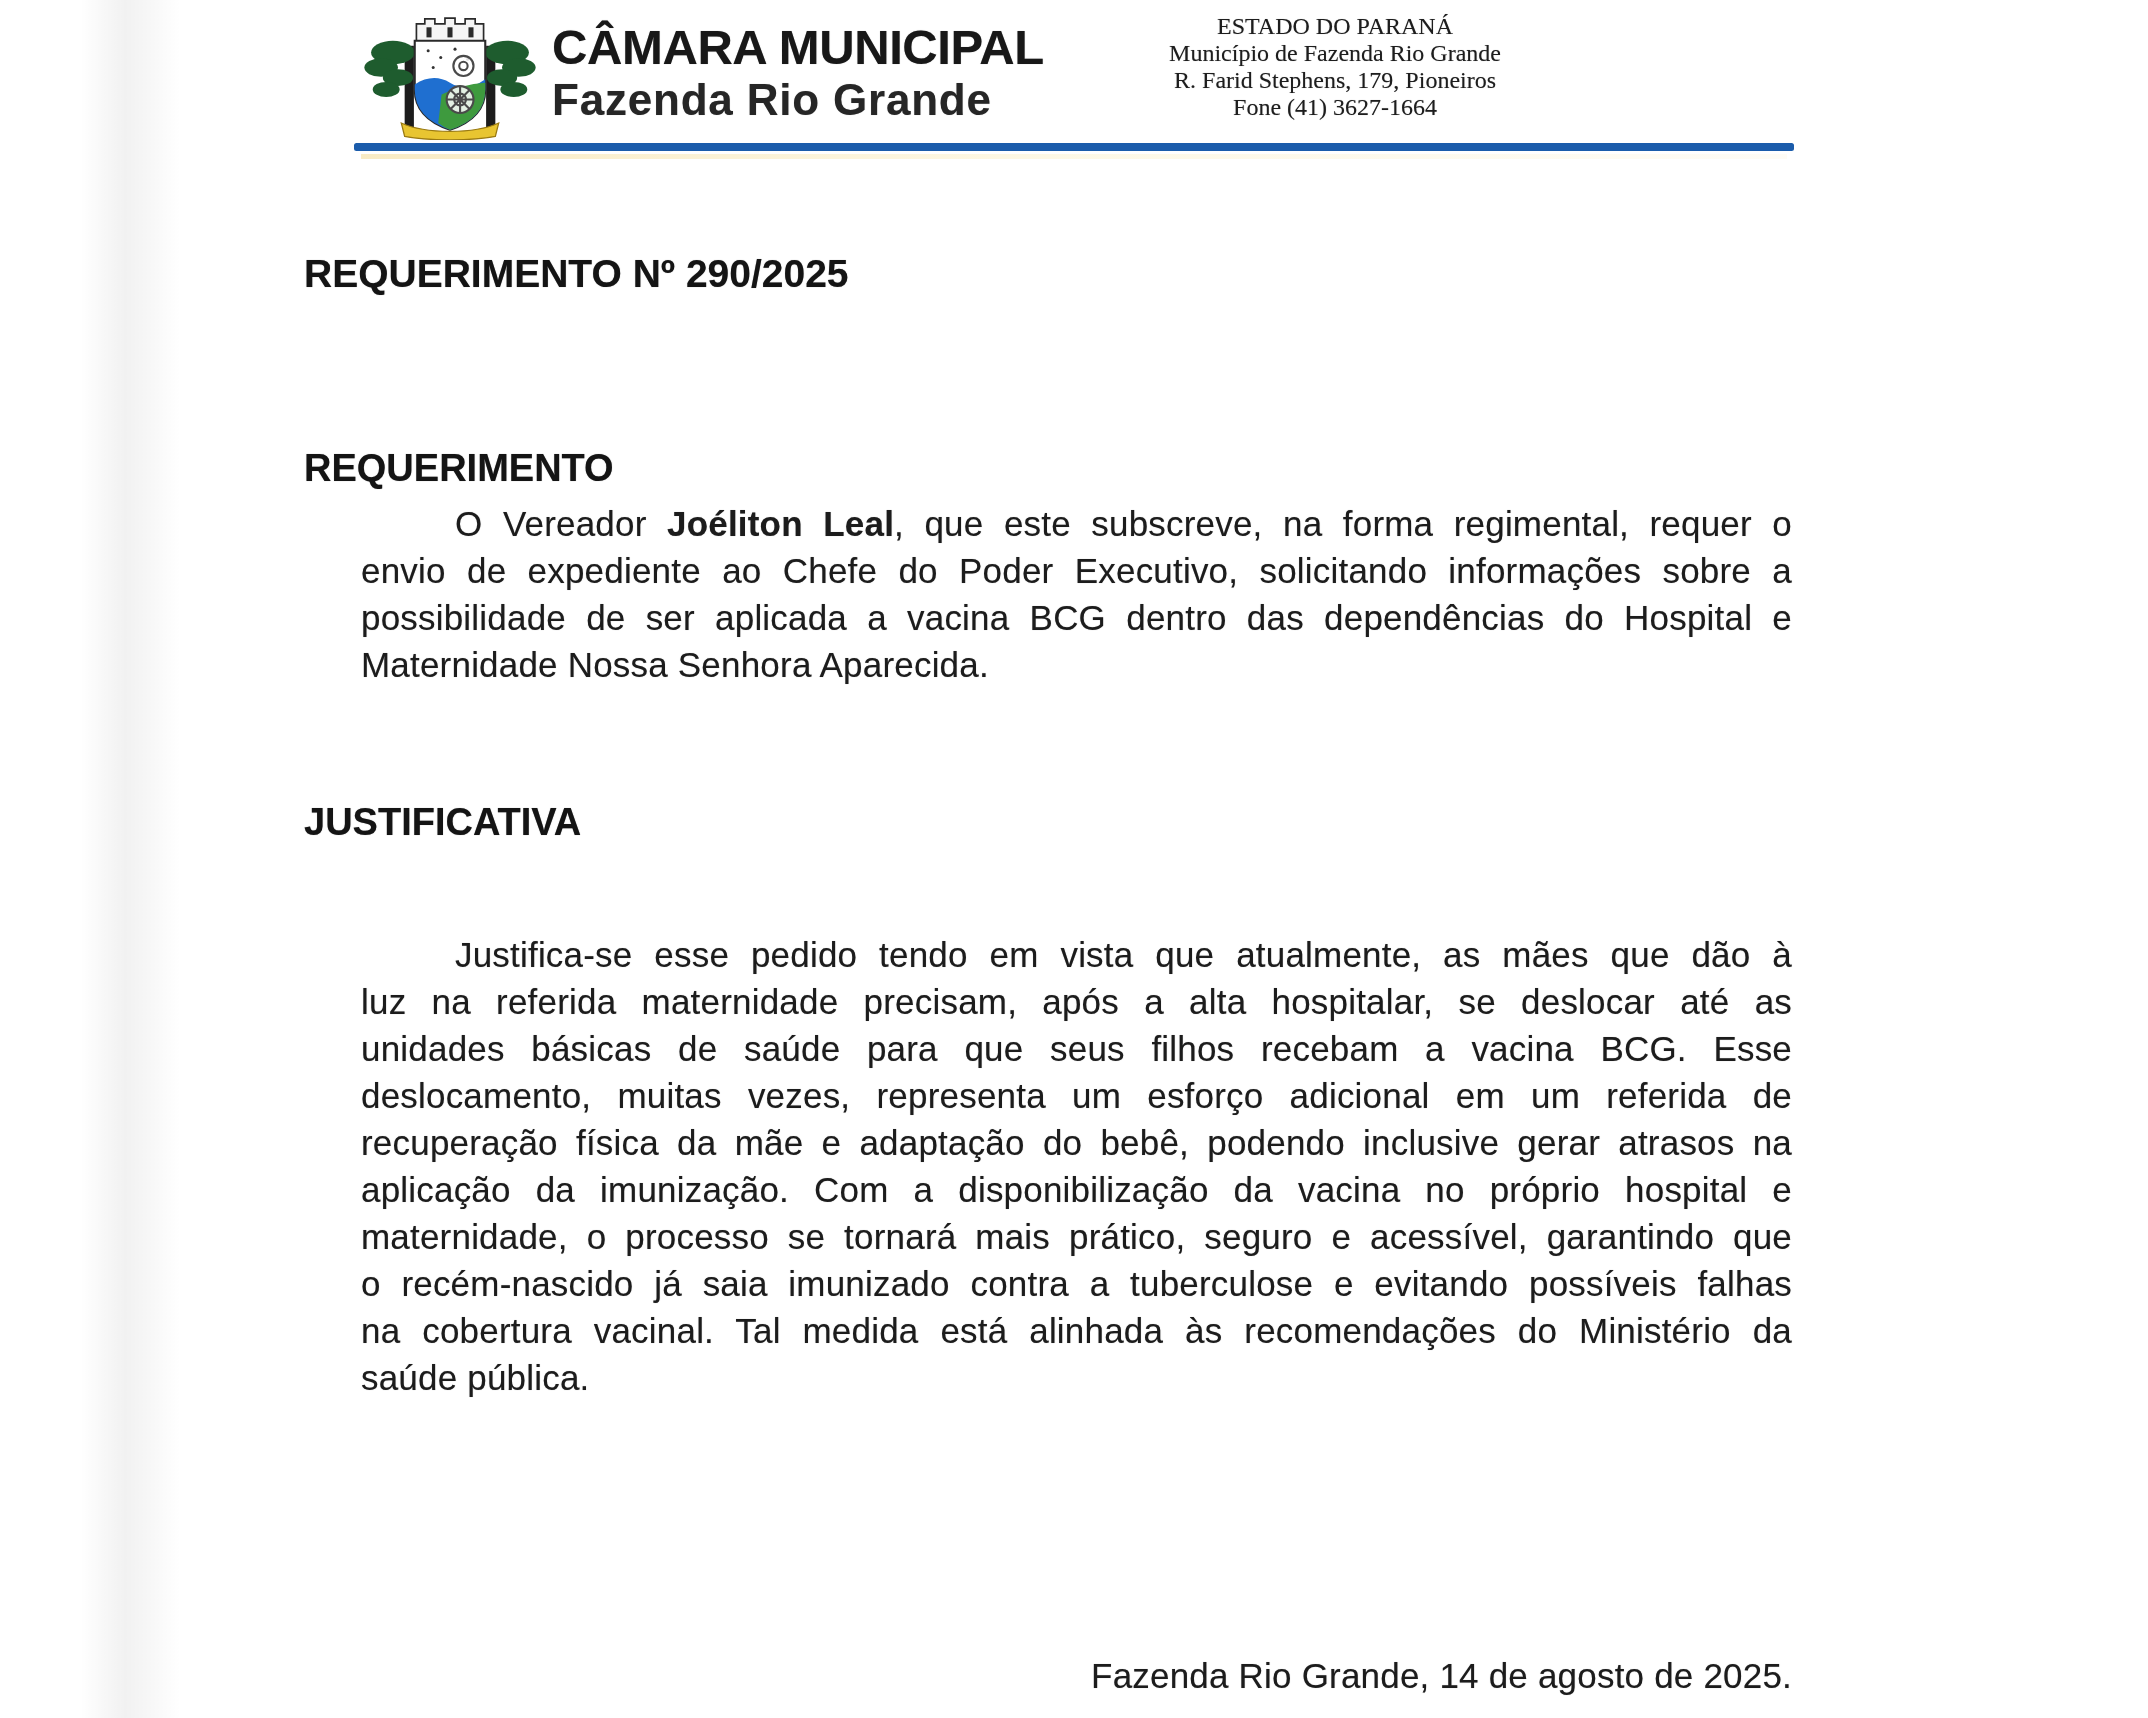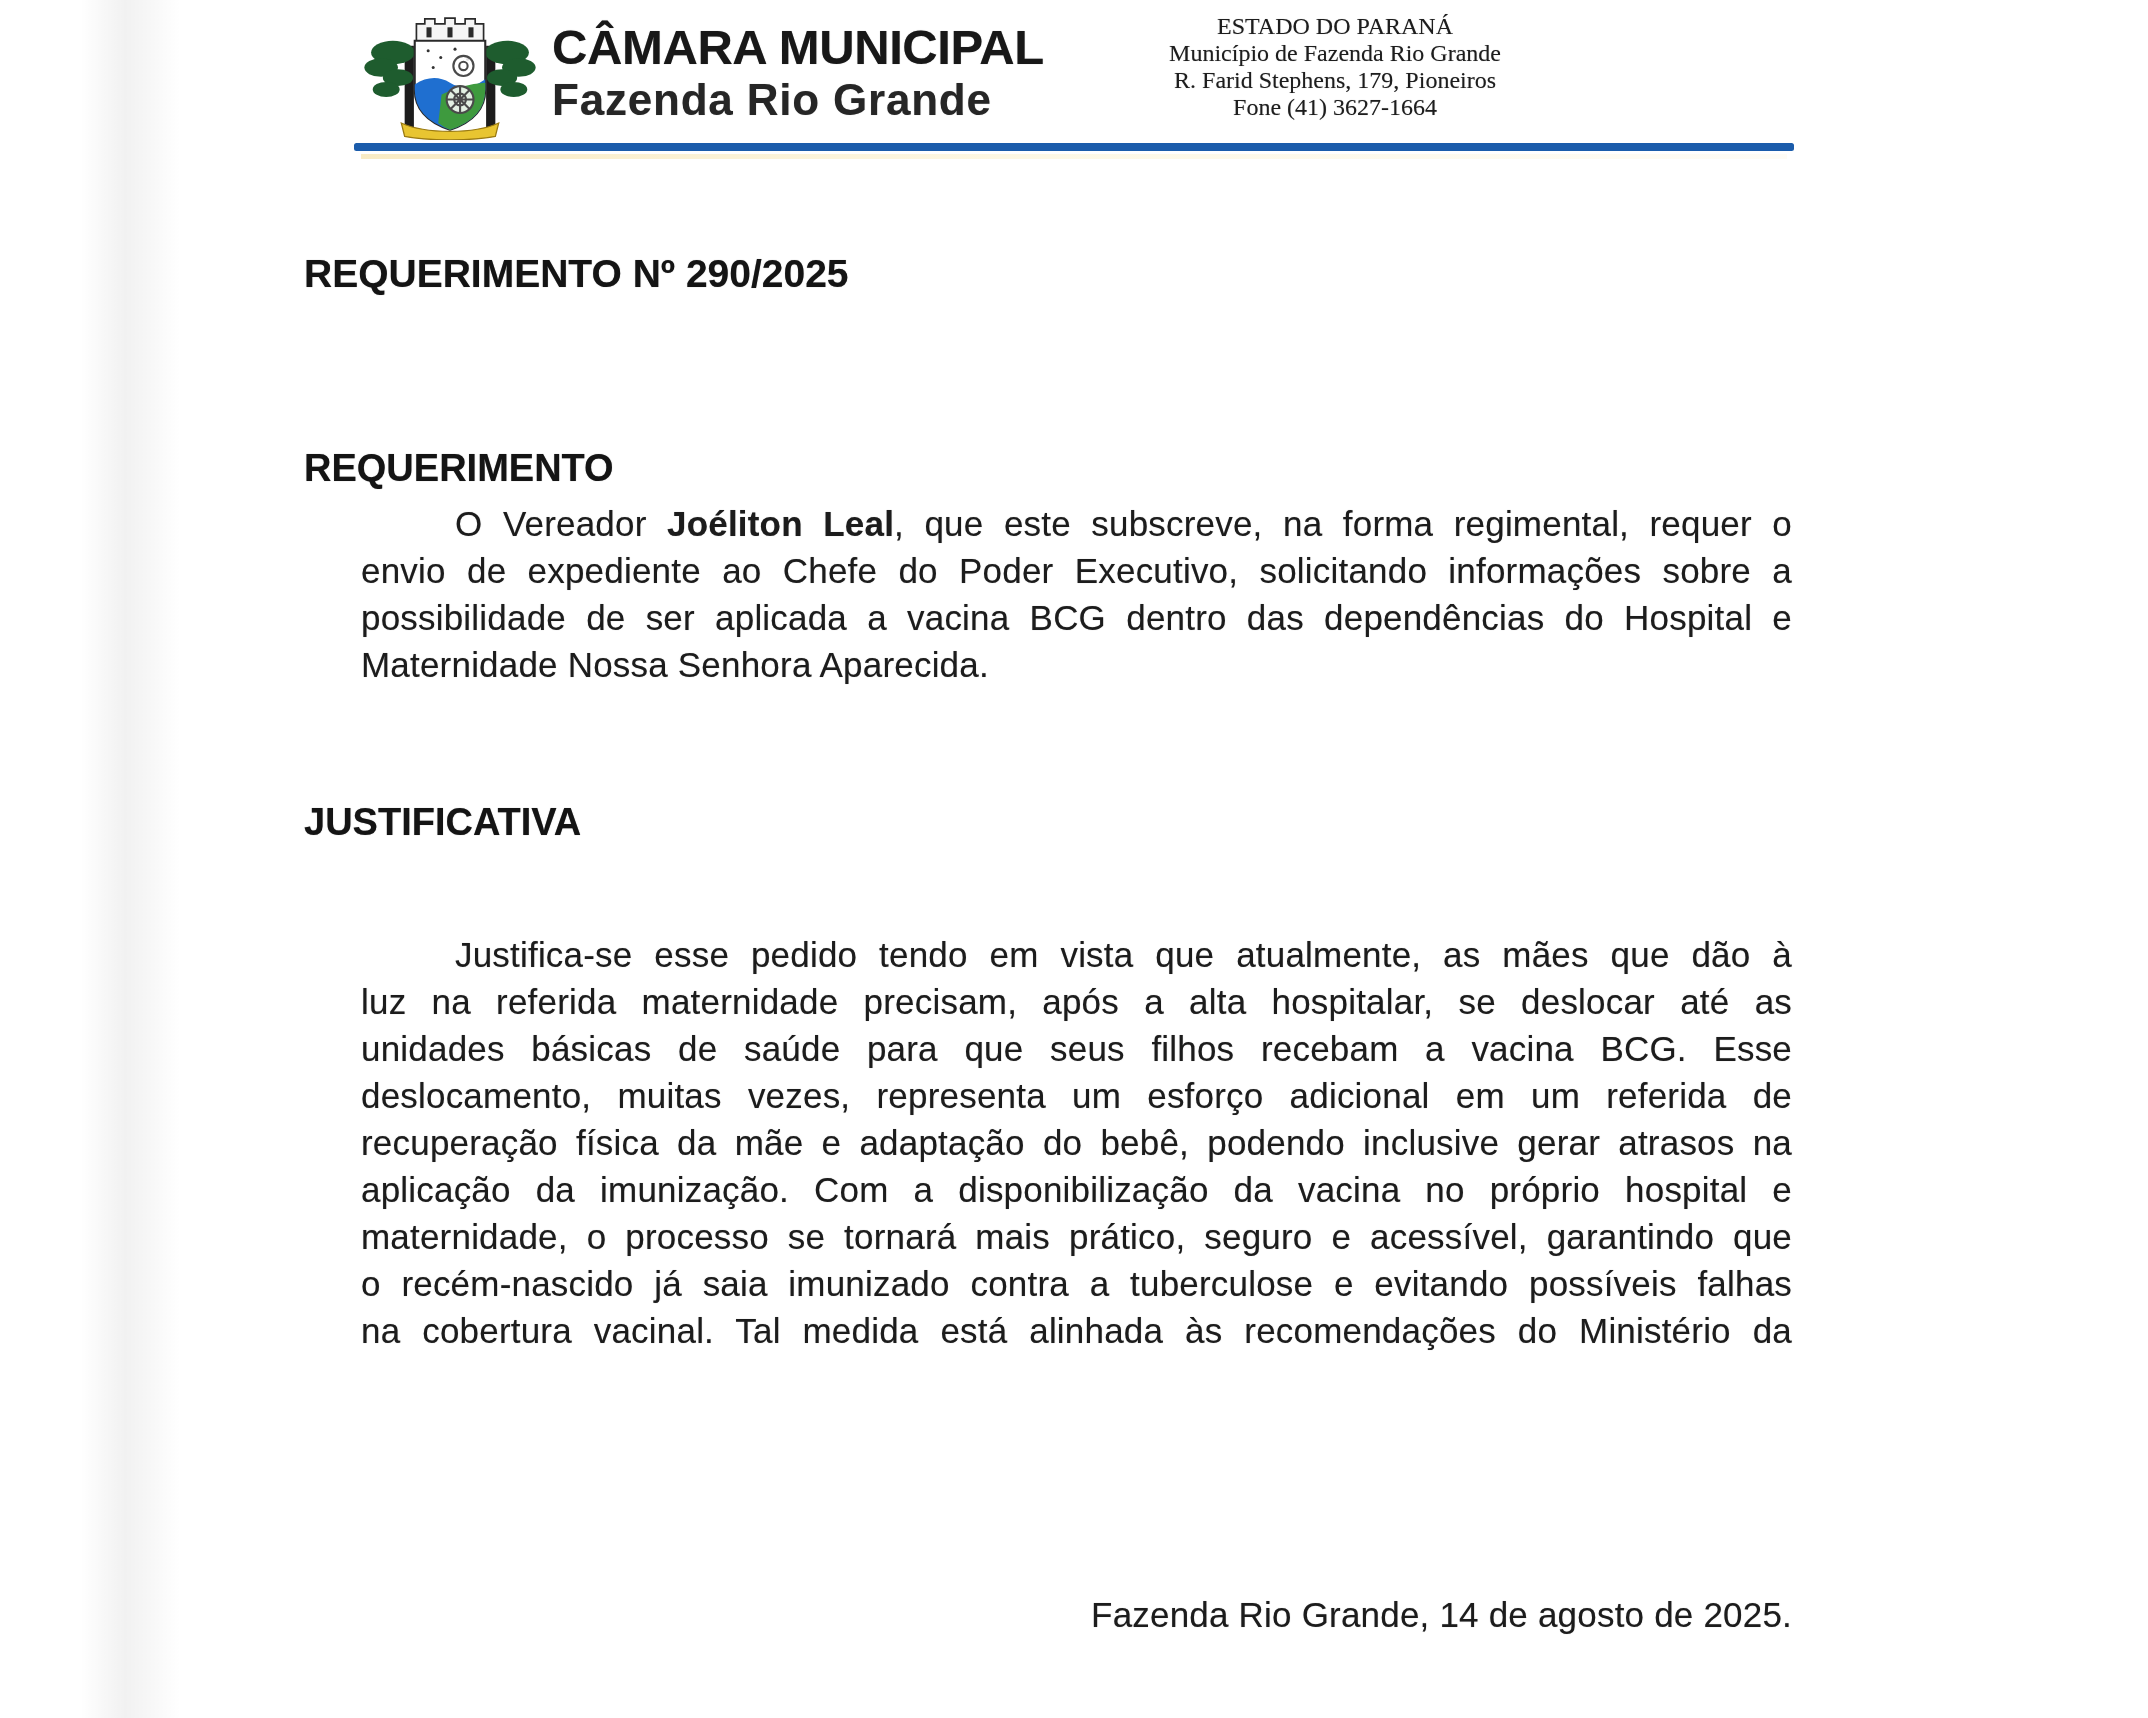--- a/index.html
+++ b/index.html
@@ -75,21 +75,21 @@
     text-shadow: 0 0 0.8px rgba(25,25,25,0.42);
   }
   .para-1 { top: 500px; }
   .para-2 { top: 931px; }
 
   .tline { text-align: justify; text-align-last: justify; white-space: normal; }
   .tline.indent { text-indent: 94px; }
   .tline.last { text-align-last: left; }
 
   .dateline {
-    position: absolute; left: 361px; top: 1595px; width: 1431px;
+    position: absolute; left: 361px; top: 1656px; width: 1431px;
     text-align: right;
     font-size: 35px; color: #1c1c1c; letter-spacing: 0.2px;
     text-shadow: 0 0 0.8px rgba(25,25,25,0.42);
   }
 </style>
 </head>
 <body>
 
 <div class="stage">
 
@@ -180,18 +180,19 @@
   <div class="paragraph para-2">
       <div class="tline indent"><span>Justifica-se esse pedido tendo em vista que atualmente, as mães que dão à</span></div>
       <div class="tline"><span>luz na referida maternidade precisam, após a alta hospitalar, se deslocar até as</span></div>
       <div class="tline"><span>unidades básicas de saúde para que seus filhos recebam a vacina BCG. Esse</span></div>
       <div class="tline"><span>deslocamento, muitas vezes, representa um esforço adicional em um referida de</span></div>
       <div class="tline"><span>recuperação física da mãe e adaptação do bebê, podendo inclusive gerar atrasos na</span></div>
       <div class="tline"><span>aplicação da imunização. Com a disponibilização da vacina no próprio hospital e</span></div>
       <div class="tline"><span>maternidade, o processo se tornará mais prático, seguro e acessível, garantindo que</span></div>
       <div class="tline"><span>o recém-nascido já saia imunizado contra a tuberculose e evitando possíveis falhas</span></div>
       <div class="tline"><span>na cobertura vacinal. Tal medida está alinhada às recomendações do Ministério da</span></div>
+      <div class="tline last"><span>saúde pública.</span></div>
     </div>
 
   <div class="dateline">Fazenda Rio Grande, 14 de agosto de 2025.</div>
 
 </div>
 
 
 </body></html>

